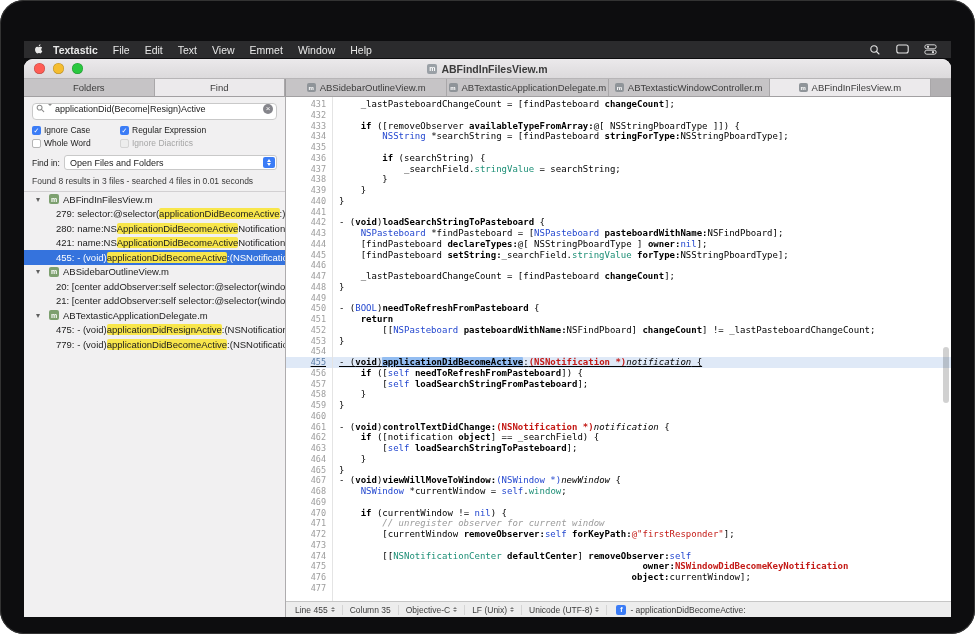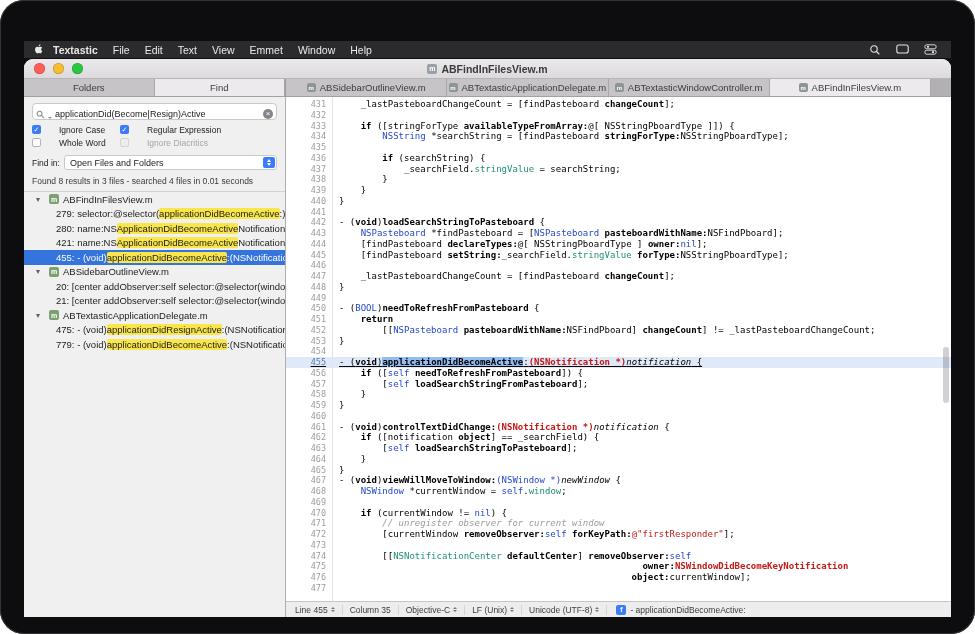--- a/index.html
+++ b/index.html
@@ -32,29 +32,29 @@
     background:#c6c4c6;border-right:1px solid #a9a7a9;overflow:hidden;white-space:nowrap;min-width:0;cursor:default;}
   .tab.active{background:#eceaec;}
   .tab .doc-icon{width:9px;height:9px;font-size:6px;background:#8f9499;flex:none;}
   .ed-tabs{flex:1;display:flex;min-width:0;}
   .tab-stub{width:20px;flex:none;background:#b2b0b2;}
   
   .main{flex:1;display:flex;min-height:0;}
   .sidebar{width:262px;flex:none;background:#f1f0f1;border-right:1px solid #aeacae;box-sizing:border-box;
     display:flex;flex-direction:column;overflow:hidden;}
   .search-row{margin:6px 8px 0;height:15px;background:#fff;border:1px solid #c9c9c9;border-radius:4px;
-    display:flex;align-items:flex-end;padding:0 3px;gap:3px;flex:none;}
+    display:flex;align-items:flex-start;padding:0 3px;gap:3px;flex:none;}
   .search-input{border:none;outline:none;flex:1;font-size:9px;font-family:"Liberation Sans",sans-serif;
     color:#1a1a1a;background:transparent;padding:0;min-width:0;}
   .clear-btn{width:10px;height:10px;border-radius:50%;background:#85858b;color:#fff;font-size:8px;
     line-height:10px;text-align:center;flex:none;cursor:default;}
   .tri-d-sm{width:0;height:0;border-left:2px solid transparent;border-right:2px solid transparent;
     border-top:2.5px solid #8b8b8b;}
   .options{margin:5px 8px 0;display:grid;grid-template-columns:88px 1fr;row-gap:3px;font-size:8.5px;color:#222;flex:none;}
-  .opt{display:flex;gap:18px;}
+  .opt{display:flex;align-items:center;gap:3px;}
   .checkbox{width:9px;height:9px;border-radius:2px;flex:none;box-sizing:border-box;font-size:7px;line-height:9px;text-align:center;}
   .checkbox.checked{background:var(--accent,#3b7cf6);color:#fff;}
   .checkbox.unchecked{background:#fff;border:1px solid #b5b5b5;}
   .opt.disabled{color:#a6a6a6;}
   .opt.disabled .checkbox{border-color:#d4d4d4;background:#ededed;}
   .findin-row{margin:7px 8px 0;display:flex;align-items:center;gap:4px;font-size:8.5px;color:#222;flex:none;}
   .findin-select{flex:1;height:15px;background:#fff;border:1px solid #c9c9c9;border-radius:3px;
     display:flex;align-items:center;padding-left:5px;font-size:9px;position:relative;box-sizing:border-box;}
   .stepper{position:absolute;right:1px;top:1px;bottom:1px;width:12px;border-radius:2px;
     background:var(--accent,#3b7cf6);display:flex;flex-direction:column;align-items:center;justify-content:center;gap:1px;}
@@ -292,21 +292,21 @@
             </div>
           </div>
       </div>
 
       <div class="editor">
         <div class="code-area">
           <div class="gutter-sep"></div>
           <div id="code-lines">
               <div class="code-row"><span class="lineno">431</span><span class="code-text"><span class="cp">    _lastPasteboardChangeCount = [findPasteboard </span><span class="cb">changeCount</span><span class="cp">];</span></span></div>
               <div class="code-row"><span class="lineno">432</span><span class="code-text"></span></div>
-              <div class="code-row"><span class="lineno">433</span><span class="code-text"><span class="cp">    </span><span class="cb">if</span><span class="cp"> ([stringForType </span><span class="cb">availableTypeFromArray:</span><span class="cp">@[ NSStringPboardType ]]) {</span></span></div>
+              <div class="code-row"><span class="lineno">433</span><span class="code-text"><span class="cp">    </span><span class="cb">if</span><span class="cp"> ([removeObserver </span><span class="cb">availableTypeFromArray:</span><span class="cp">@[ NSStringPboardType ]]) {</span></span></div>
               <div class="code-row"><span class="lineno">434</span><span class="code-text"><span class="cp">        </span><span class="ct">NSString</span><span class="cp"> *searchString = [findPasteboard </span><span class="cb">stringForType:</span><span class="cp">NSStringPboardType];</span></span></div>
               <div class="code-row"><span class="lineno">435</span><span class="code-text"></span></div>
               <div class="code-row"><span class="lineno">436</span><span class="code-text"><span class="cp">        </span><span class="cb">if</span><span class="cp"> (searchString) {</span></span></div>
               <div class="code-row"><span class="lineno">437</span><span class="code-text"><span class="cp">            _searchField.</span><span class="cg">stringValue</span><span class="cp"> = searchString;</span></span></div>
               <div class="code-row"><span class="lineno">438</span><span class="code-text"><span class="cp">        }</span></span></div>
               <div class="code-row"><span class="lineno">439</span><span class="code-text"><span class="cp">    }</span></span></div>
               <div class="code-row"><span class="lineno">440</span><span class="code-text"><span class="cp">}</span></span></div>
               <div class="code-row"><span class="lineno">441</span><span class="code-text"></span></div>
               <div class="code-row"><span class="lineno">442</span><span class="code-text"><span class="cp">- (</span><span class="cb">void</span><span class="cp">)</span><span class="cb">loadSearchStringToPasteboard</span><span class="cp"> {</span></span></div>
               <div class="code-row"><span class="lineno">443</span><span class="code-text"><span class="cp">    </span><span class="ct">NSPasteboard</span><span class="cp"> *findPasteboard = [</span><span class="ct">NSPasteboard</span><span class="cp"> </span><span class="cb">pasteboardWithName:</span><span class="cp">NSFindPboard];</span></span></div>

